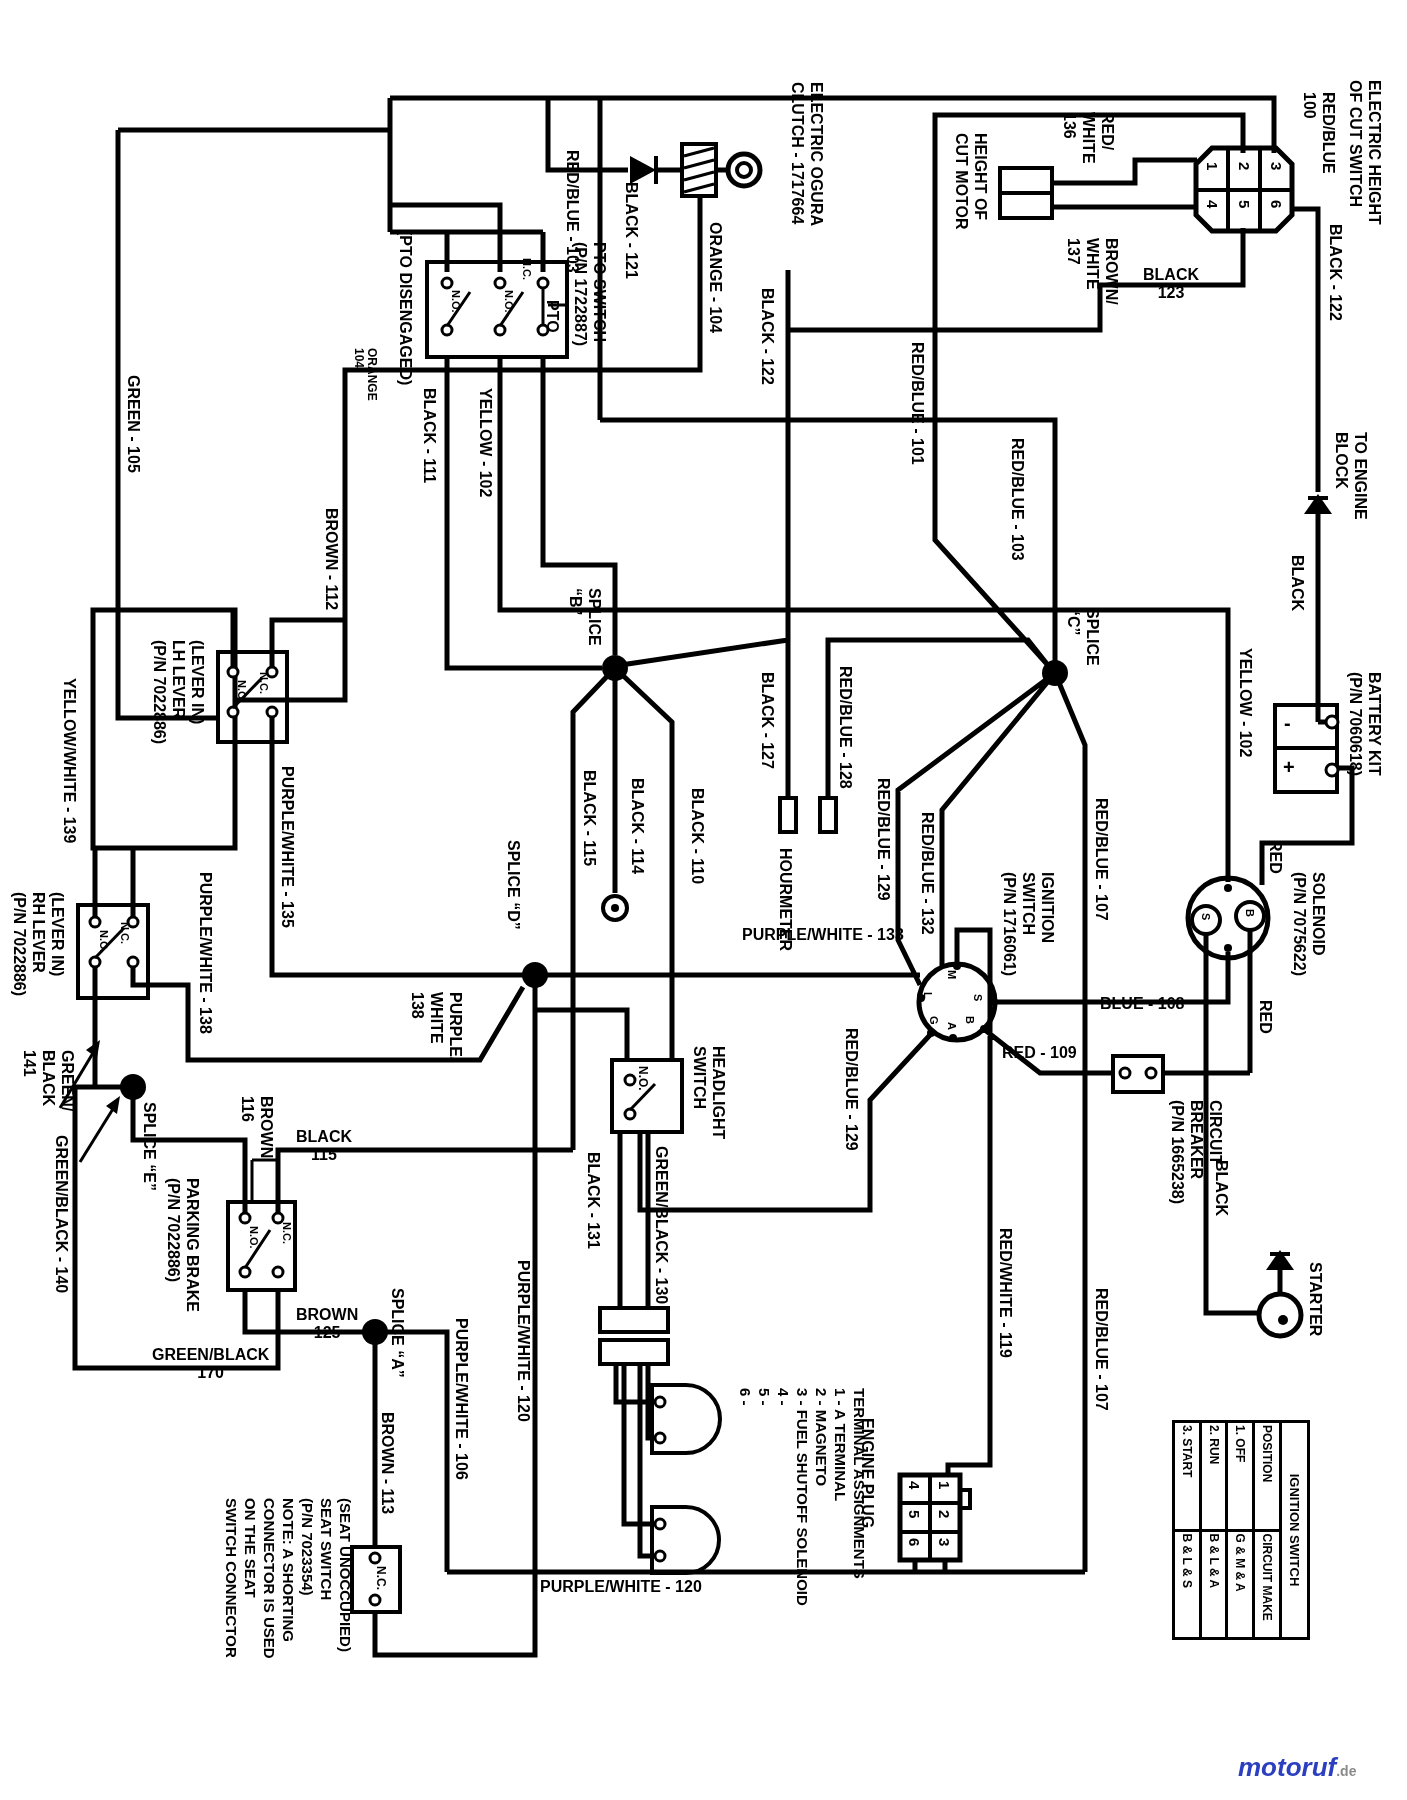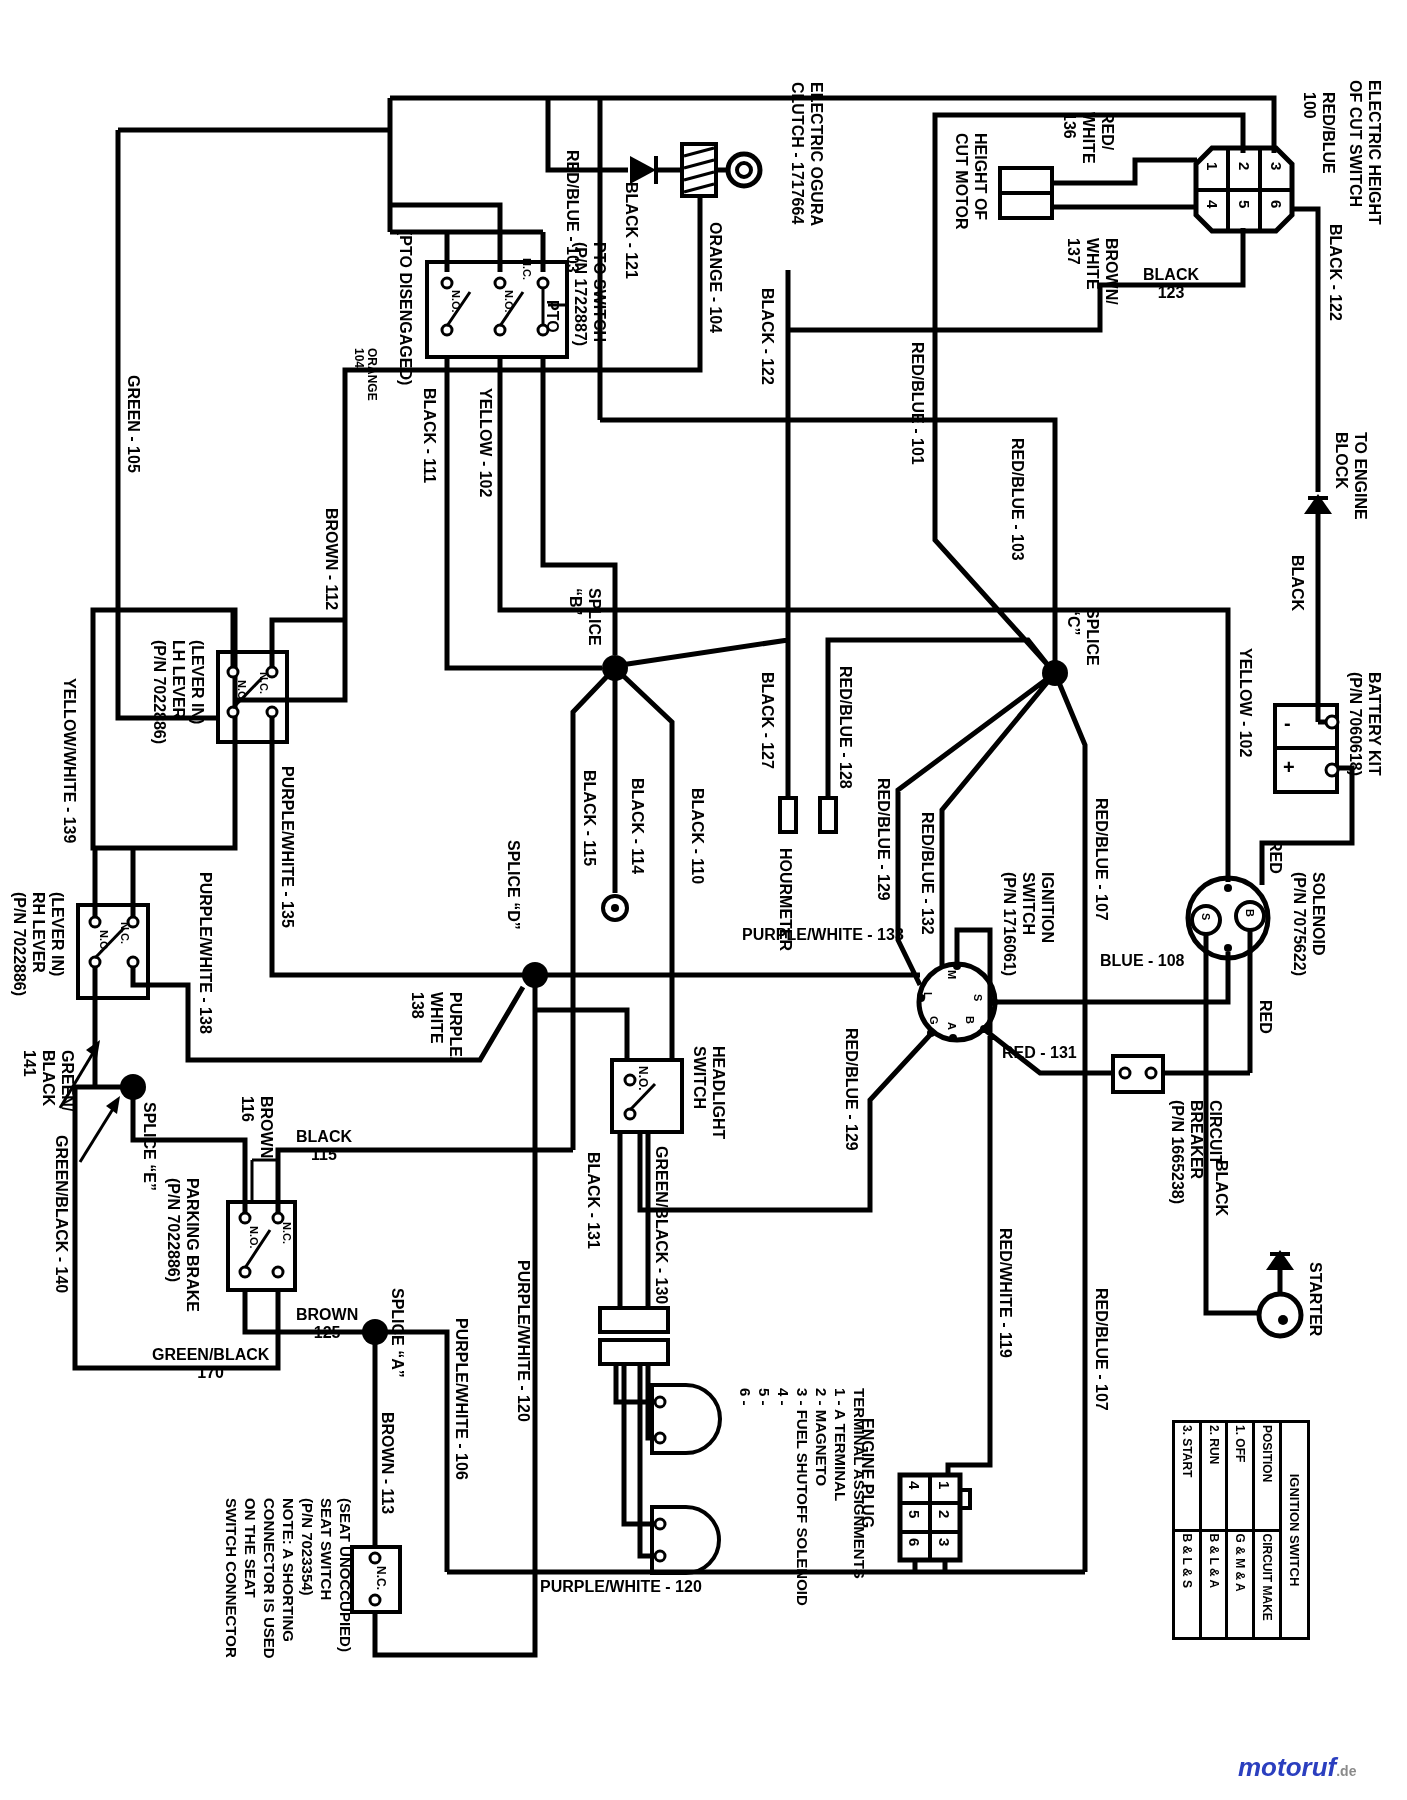--- a/index.html
+++ b/index.html
@@ -271,22 +271,22 @@
 <div class="v" style="left:688px;top:788px">BLACK - 110</div>
 <div class="v" style="left:758px;top:672px">BLACK - 127</div>
 <div class="v" style="left:836px;top:666px">RED/BLUE - 128</div>
 <div class="v" style="left:776px;top:848px">HOURMETER</div>
 <div class="h" style="left:742px;top:926px">PURPLE/WHITE - 133</div>
 <div class="v" style="left:874px;top:778px">RED/BLUE - 129</div>
 <div class="v" style="left:918px;top:812px">RED/BLUE - 132</div>
 <div class="v" style="left:1000px;top:872px">IGNITION
 SWITCH
 (P/N 1716061)</div>
-<div class="h" style="left:1100px;top:952px">BLUE - 108</div>
-<div class="h" style="left:1002px;top:1044px">RED - 131</div>
+<div class="h" style="left:1100px;top:995px">BLUE - 108</div>
+<div class="h" style="left:1002px;top:1044px">RED - 109</div>
 <div class="v" style="left:842px;top:1028px">RED/BLUE - 129</div>
 <div class="v" style="left:504px;top:840px">SPLICE “D”</div>
 <div class="v" style="left:408px;top:992px">PURPLE/
 WHITE
 138</div>
 <div class="v" style="left:278px;top:766px">PURPLE/WHITE - 135</div>
 <div class="v" style="left:60px;top:678px">YELLOW/WHITE - 139</div>
 <div class="v" style="left:150px;top:640px">(LEVER IN)
 LH LEVER
 (P/N 7022886)</div>

